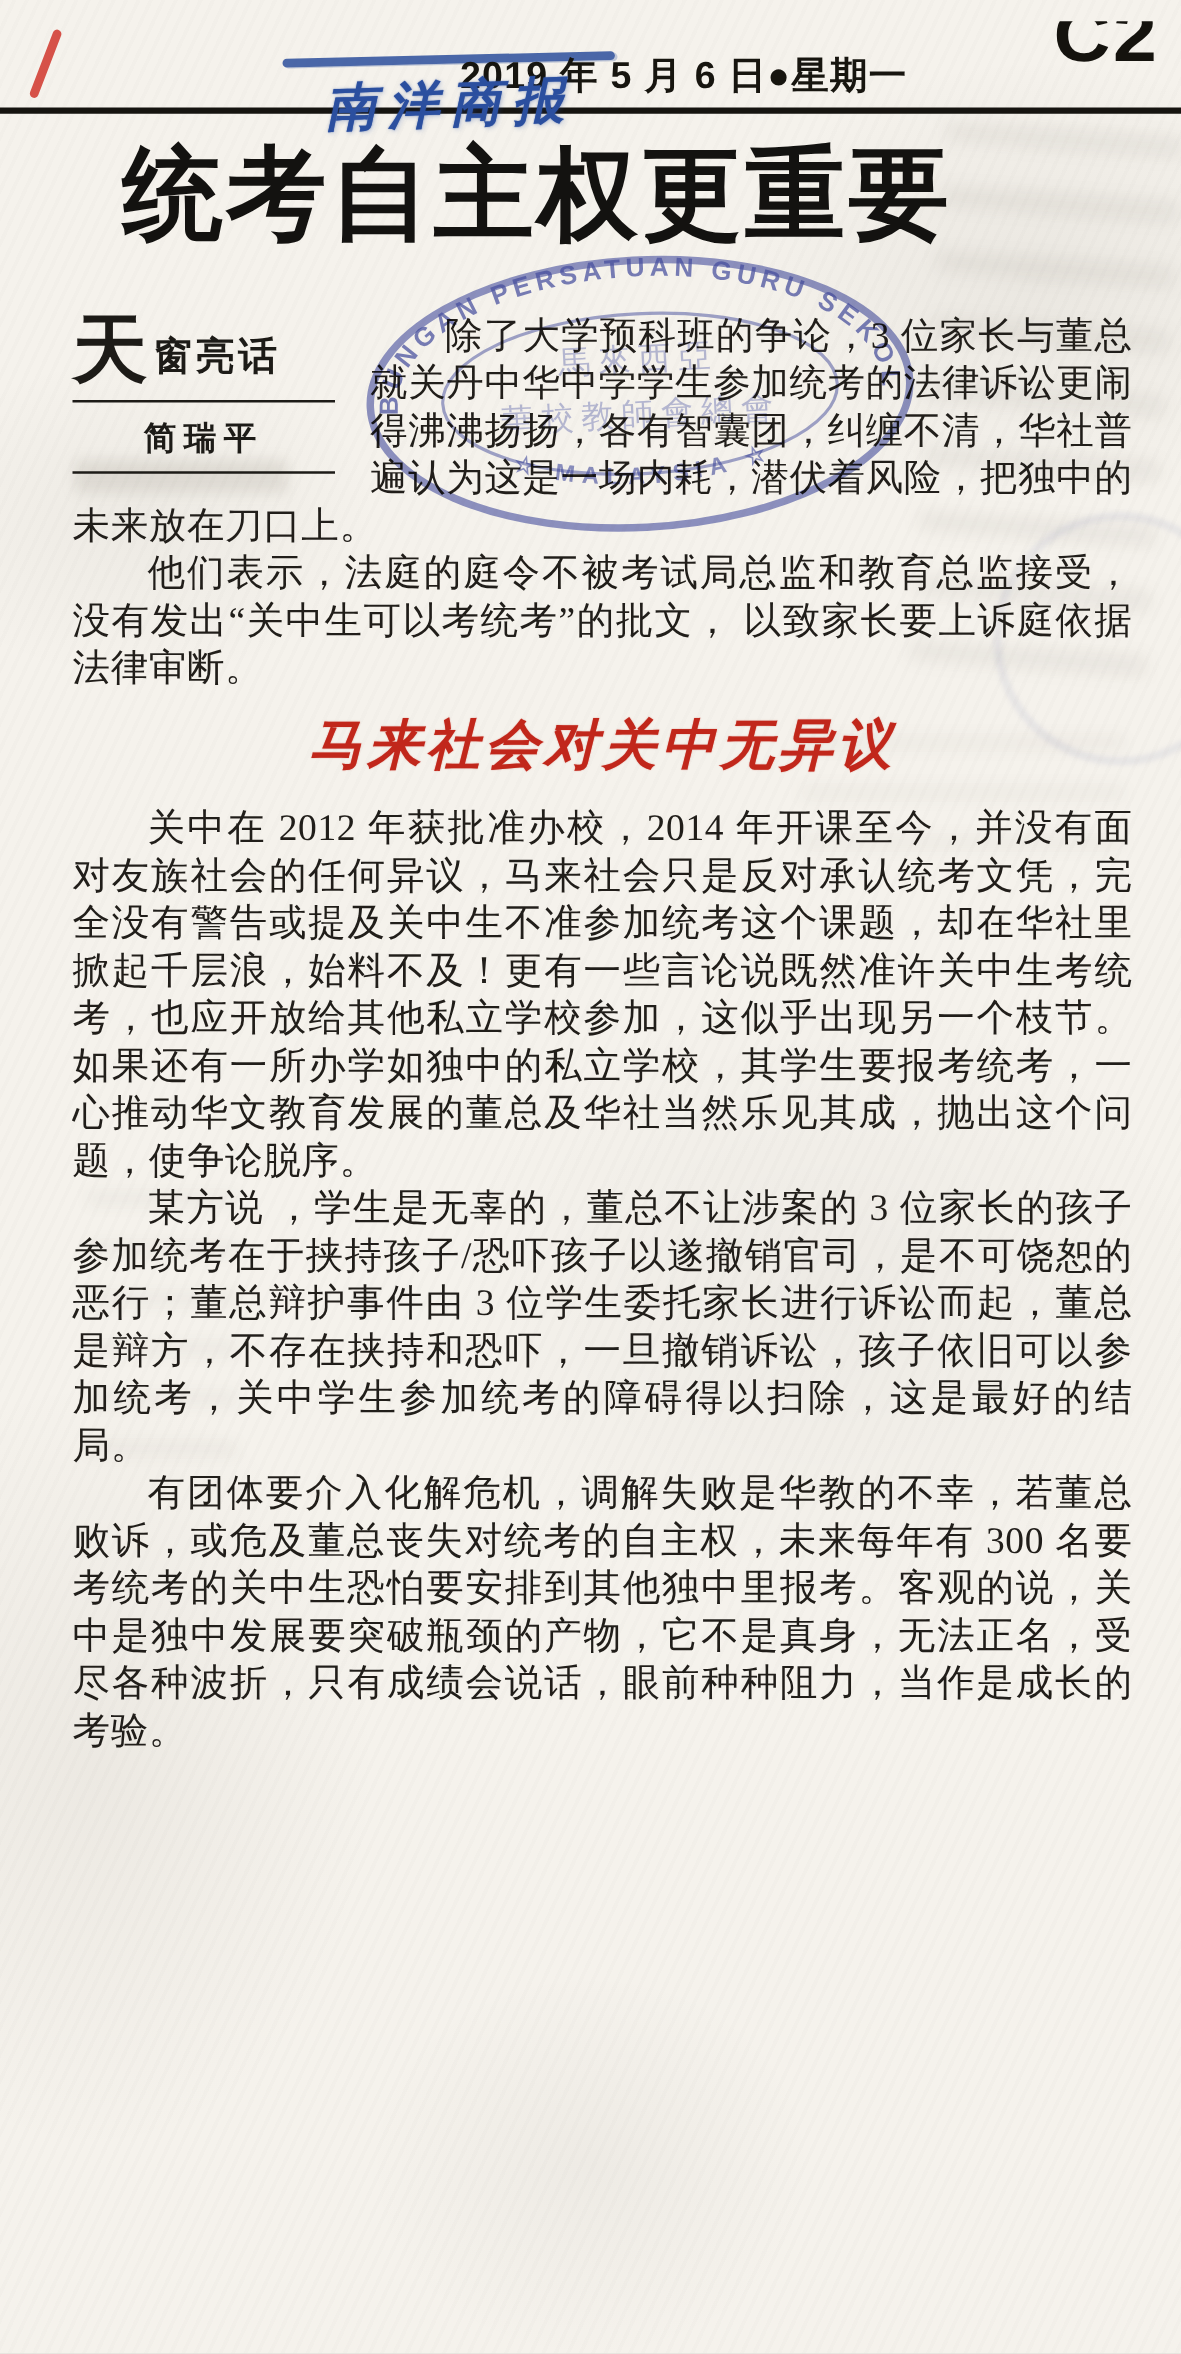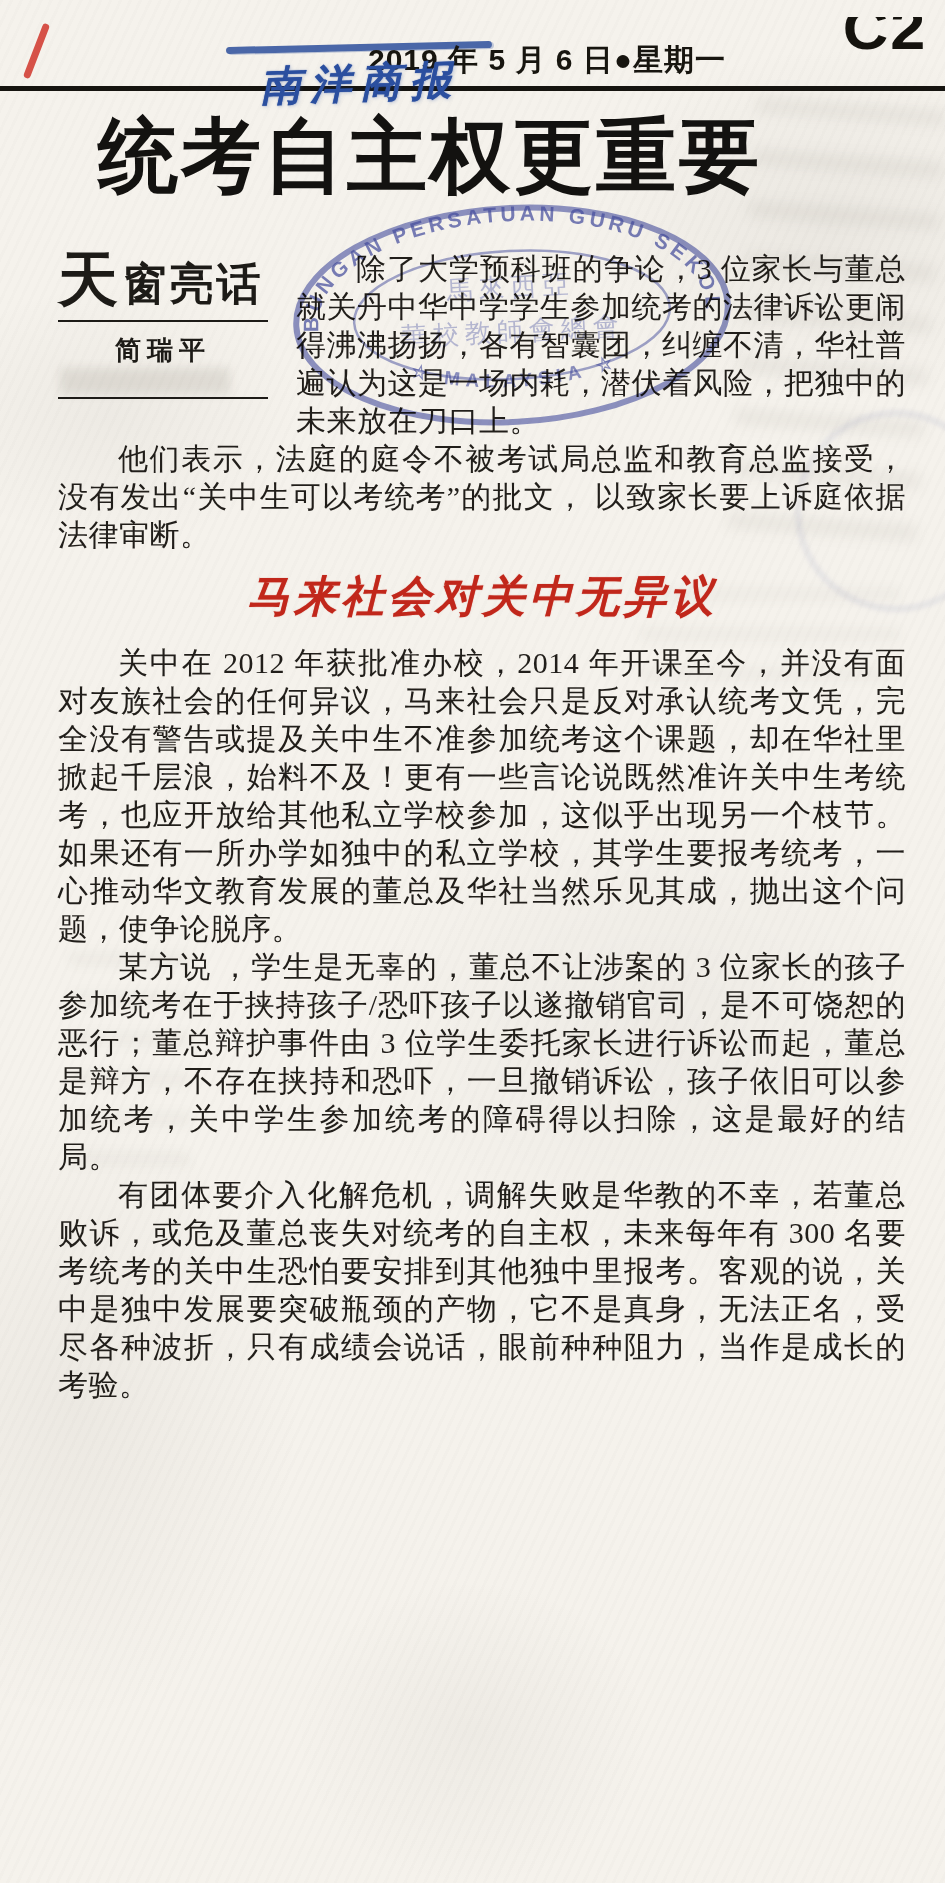--- a/index.html
+++ b/index.html
@@ -36,23 +36,23 @@
     font-family:"Liberation Sans",sans-serif;font-weight:900;font-size:80px;line-height:96px;
     letter-spacing:3px;color:#131210;transform:scaleY(1.02);}
   
   .body{position:absolute;left:58px;top:250px;width:848px;font-size:30px;line-height:38px;
     letter-spacing:.5px;text-align:justify;color:#211e1a;}
   .body p{margin:0;text-indent:2em;}
   .col-box{float:left;width:210px;margin:2px 28px 12px 0;color:#1d1b17;}
   .col-title{display:flex;align-items:flex-end;gap:4px;padding-bottom:12px;
     border-bottom:2px solid #1d1b17;}
   .col-title .big{font-size:60px;line-height:56px;font-weight:600;}
-  .col-title .rest{font-size:44px;line-height:46px;letter-spacing:3px;font-weight:600;}
+  .col-title .rest{font-size:31px;line-height:46px;letter-spacing:3px;font-weight:600;}
   .col-author{font-family:"Liberation Sans",sans-serif;font-weight:bold;font-size:26px;
-    text-align:center;padding:9px 0 28px;border-bottom:2px solid #1d1b17;letter-spacing:6px;}
+    text-align:center;padding:9px 0 8px;border-bottom:2px solid #1d1b17;letter-spacing:6px;}
   .subhead{margin:18px 0 24px;text-align:center;font-family:"Liberation Sans",sans-serif;
     font-weight:900;font-size:43px;line-height:48px;letter-spacing:4px;color:#c1271b;
     text-shadow:0 0 1px rgba(193,39,27,.6);font-style:italic;}
   
   .stamp{position:absolute;left:288px;top:198px;width:448px;height:234px;z-index:5;
     mix-blend-mode:multiply;transform:rotate(-3deg);pointer-events:none;}
   .stamp svg{width:100%;height:100%;}
   .stamp .arc{fill:rgba(72,82,170,.72);font-family:"Liberation Sans",sans-serif;
     font-weight:bold;font-size:21px;letter-spacing:4px;}
   .stamp .arc-b{fill:rgba(72,82,170,.62);font-size:19px;letter-spacing:6px;}

